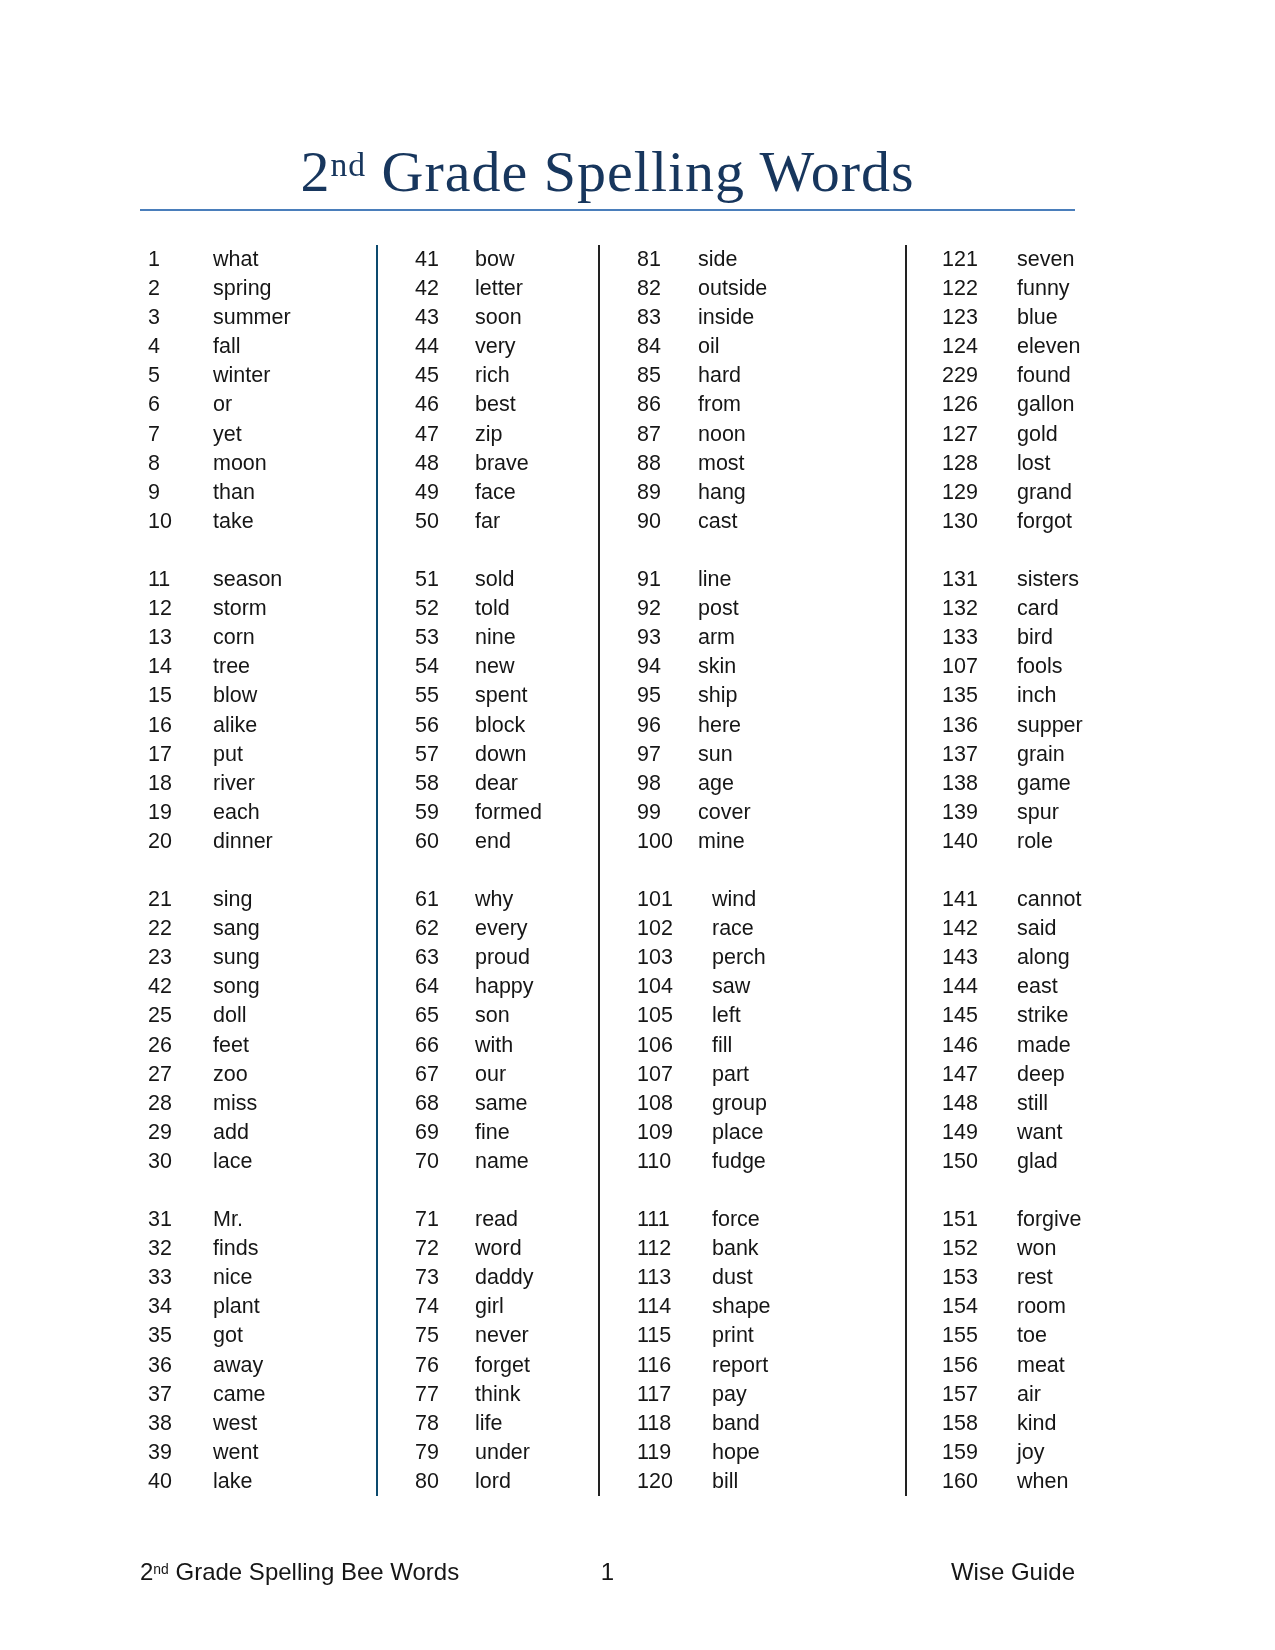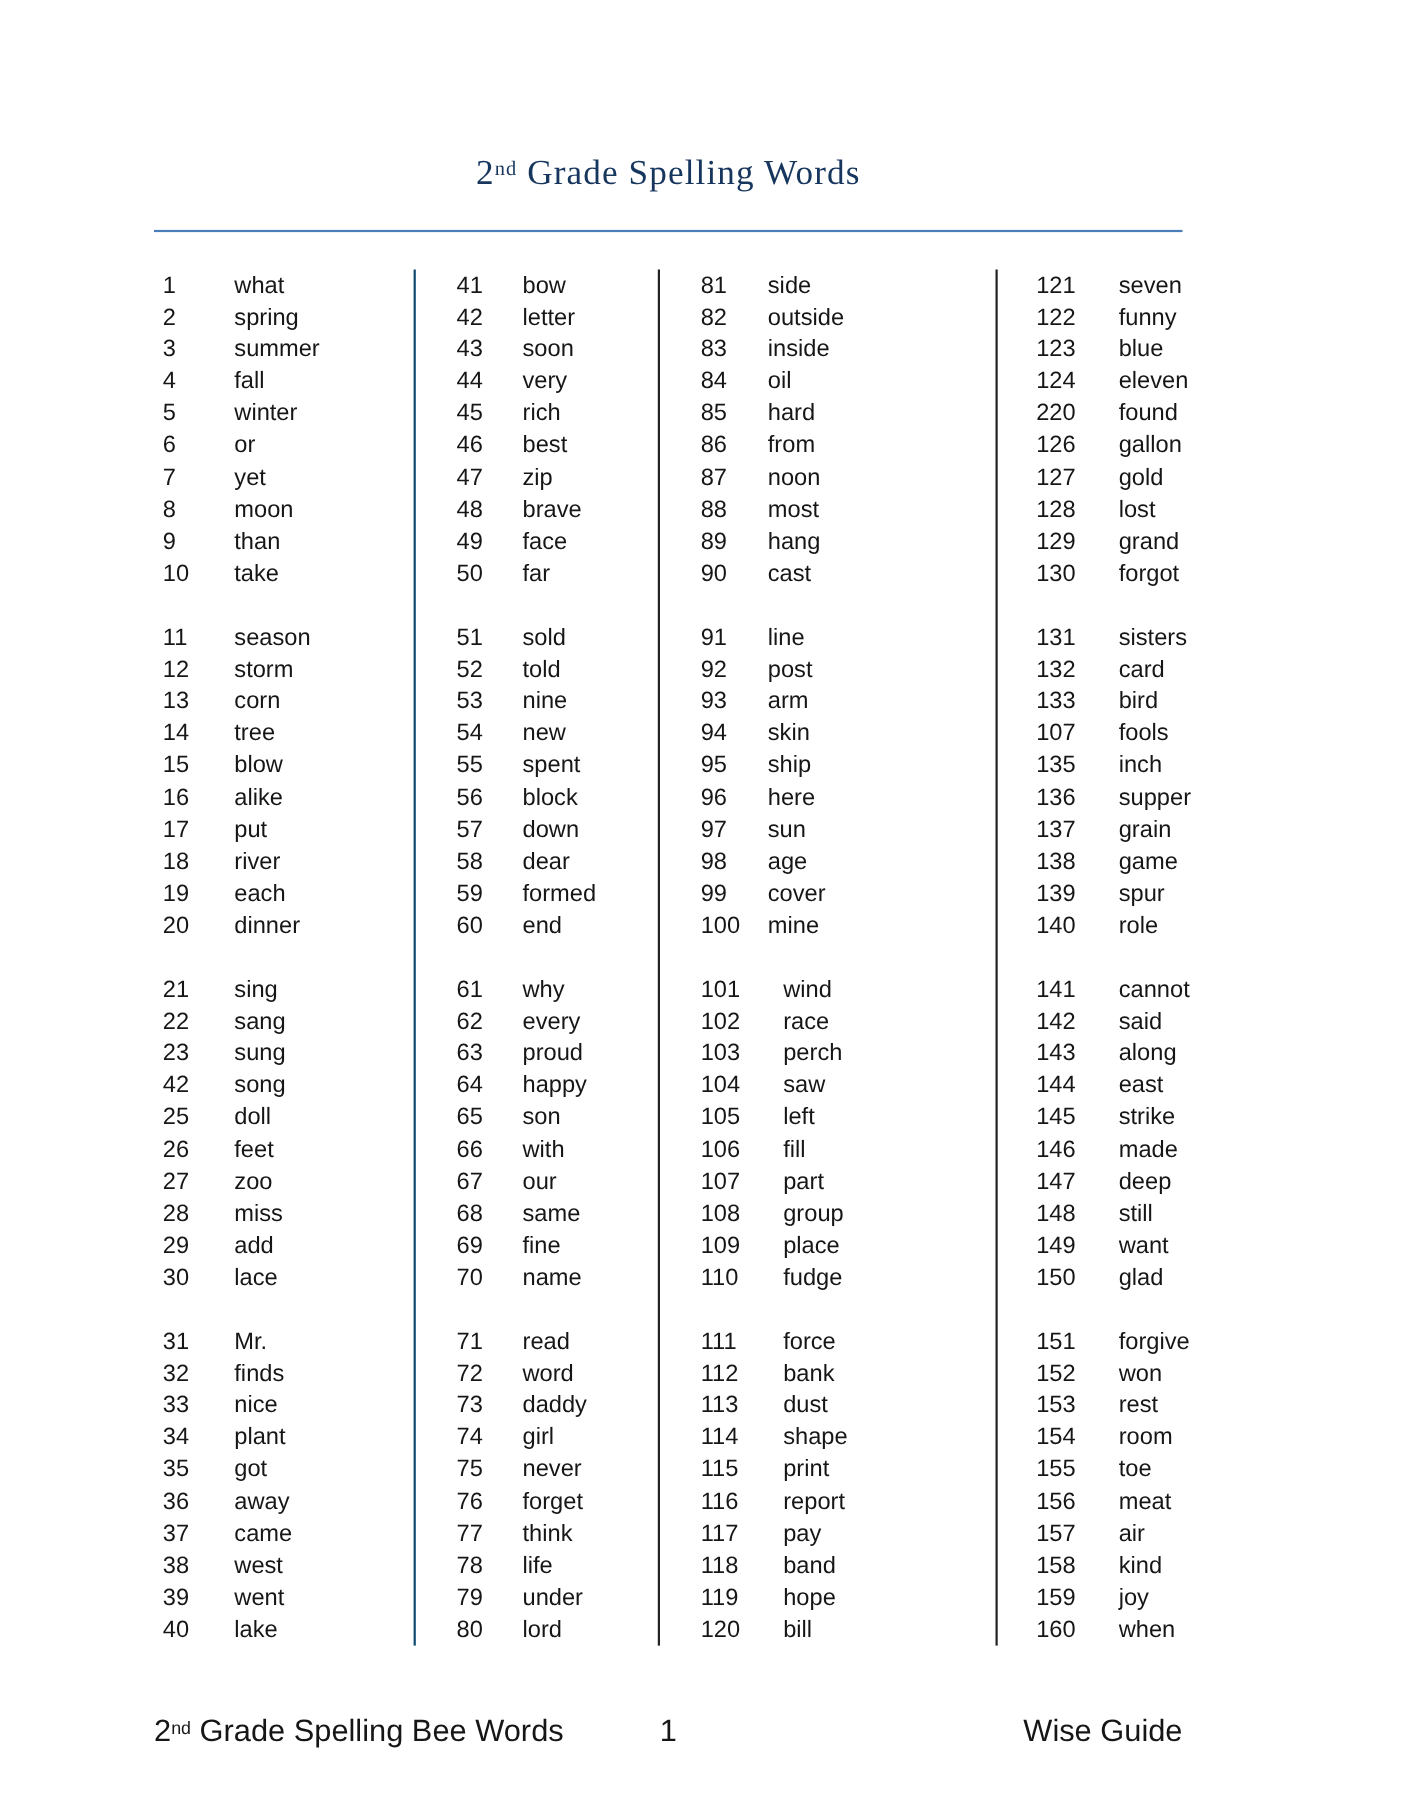--- a/index.html
+++ b/index.html
@@ -12,21 +12,21 @@
     color:#161616;
     overflow:hidden;
   }
   .title {
     position:absolute;
     top:138px; left:140px; width:935px;
     margin:0;
     text-align:center;
     font-family:"Liberation Serif", serif;
     font-weight:400;
-    font-size:32px;
+    font-size:58px;
     letter-spacing:1px;
     color:#17365d;
   }
   .title sup, .footer sup {
     font-size:0.58em;
     vertical-align:baseline;
     position:relative;
     top:-0.45em;
   }
   .rule {
@@ -56,21 +56,21 @@
   .col2 .num { width:60px; }
   .col3 .num { width:61px; }
   .col3 .row.wide .num { width:75px; }
   .col4 .num { width:75px; }
   .spacer { height:29.1px; }
   .footer {
     position:absolute;
     top:1558px; left:140px; width:935px;
     display:flex;
     align-items:flex-start;
-    font-size:28px;
+    font-size:24px;
     color:#161616;
   }
   .f-left  { flex:1; text-align:left; }
   .f-center{ width:40px; text-align:center; }
   .f-right { flex:1; text-align:right; }
 </style>
 </head>
 <body>
 
 <div class="page">
@@ -213,21 +213,21 @@
         <div class="row wide"><span class="num">117</span><span class="word">pay</span></div>
         <div class="row wide"><span class="num">118</span><span class="word">band</span></div>
         <div class="row wide"><span class="num">119</span><span class="word">hope</span></div>
         <div class="row wide"><span class="num">120</span><span class="word">bill</span></div>
       </div>
     <div class="col col4">
         <div class="row"><span class="num">121</span><span class="word">seven</span></div>
         <div class="row"><span class="num">122</span><span class="word">funny</span></div>
         <div class="row"><span class="num">123</span><span class="word">blue</span></div>
         <div class="row"><span class="num">124</span><span class="word">eleven</span></div>
-        <div class="row"><span class="num">220</span><span class="word">found</span></div>
+        <div class="row"><span class="num">229</span><span class="word">found</span></div>
         <div class="row"><span class="num">126</span><span class="word">gallon</span></div>
         <div class="row"><span class="num">127</span><span class="word">gold</span></div>
         <div class="row"><span class="num">128</span><span class="word">lost</span></div>
         <div class="row"><span class="num">129</span><span class="word">grand</span></div>
         <div class="row"><span class="num">130</span><span class="word">forgot</span></div>
         <div class="spacer"></div>
         <div class="row"><span class="num">131</span><span class="word">sisters</span></div>
         <div class="row"><span class="num">132</span><span class="word">card</span></div>
         <div class="row"><span class="num">133</span><span class="word">bird</span></div>
         <div class="row"><span class="num">107</span><span class="word">fools</span></div>

